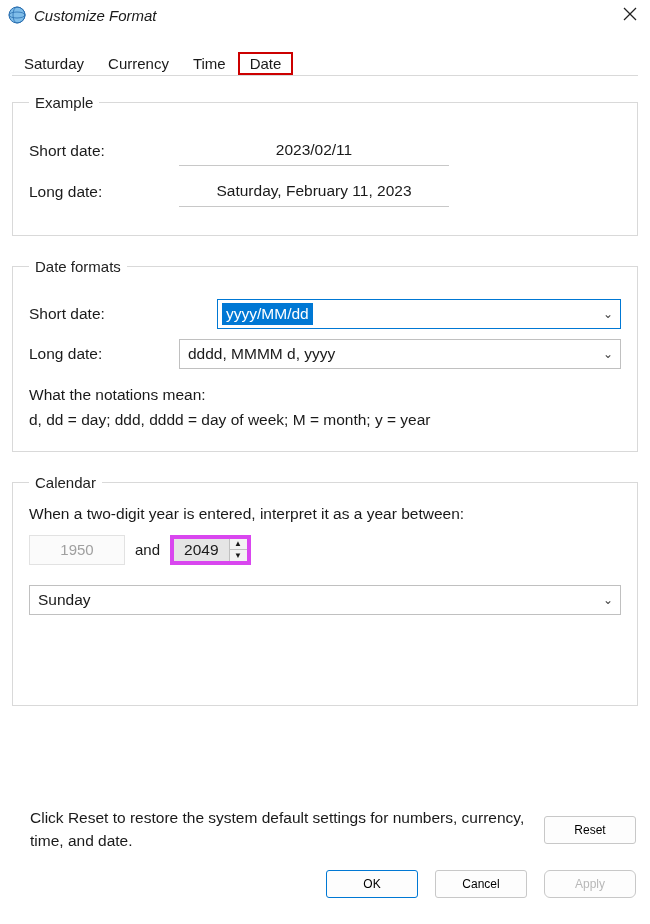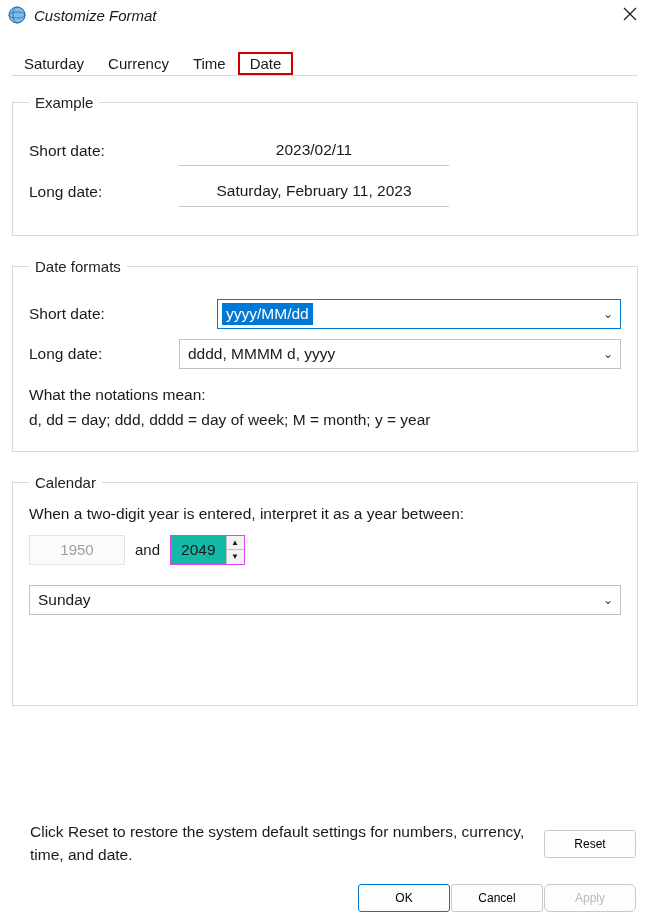--- a/index.html
+++ b/index.html
@@ -120,22 +120,22 @@
     background: #fbfbfb;
     height: 30px;
   }
   .spin-input.disabled {
     color: #a0a0a0;
     width: 96px;
     justify-content: center;
     align-items: center;
   }
   .spin-input.enabled {
-    background: #14b8a6;
-    border: 1px solid #d946ef;
+    background: #e5e5e5;
+    border: 4px solid #d946ef;
   }
   .spin-input .val {
     padding: 3px 10px;
     display: flex;
     align-items: center;
     font-size: 15.5px;
   }
   .spin-btns {
     display: flex;
     flex-direction: column;
@@ -150,21 +150,21 @@
     font-size: 8px;
     border-bottom: 1px solid #c0c0c0;
     background: #f3f3f3;
     cursor: pointer;
   }
   .spin-btns div:last-child { border-bottom: none; }
   .caltext { font-size: 15.5px; margin-bottom: 2px; }
   .row.firstday .label { width: 155px; }
   .footer {
     position: absolute;
-    bottom: 4px; left: 0; right: 0;
+    bottom: 18px; left: 0; right: 0;
     padding: 0 14px 8px 30px;
   }
   .reset-row {
     display: flex;
     align-items: center;
     gap: 12px;
     margin-bottom: 14px;
   }
   .reset-row .desc {
     flex: 1;
@@ -177,21 +177,21 @@
     padding: 6px 0;
     width: 92px;
     background: #fdfdfd;
     border: 1px solid #c8c8c8;
     border-radius: 3px;
     cursor: pointer;
   }
   .btnrow {
     display: flex;
     justify-content: flex-end;
-    gap: 1px;
+    gap: 17px;
     padding-top: 4px;
   }
   button.btn.primary {
     border: 1px solid #0078d4;
   }
   button.btn.disabled {
     color: #b8b8b8;
     border-radius: 6px;
   }
 </style>

